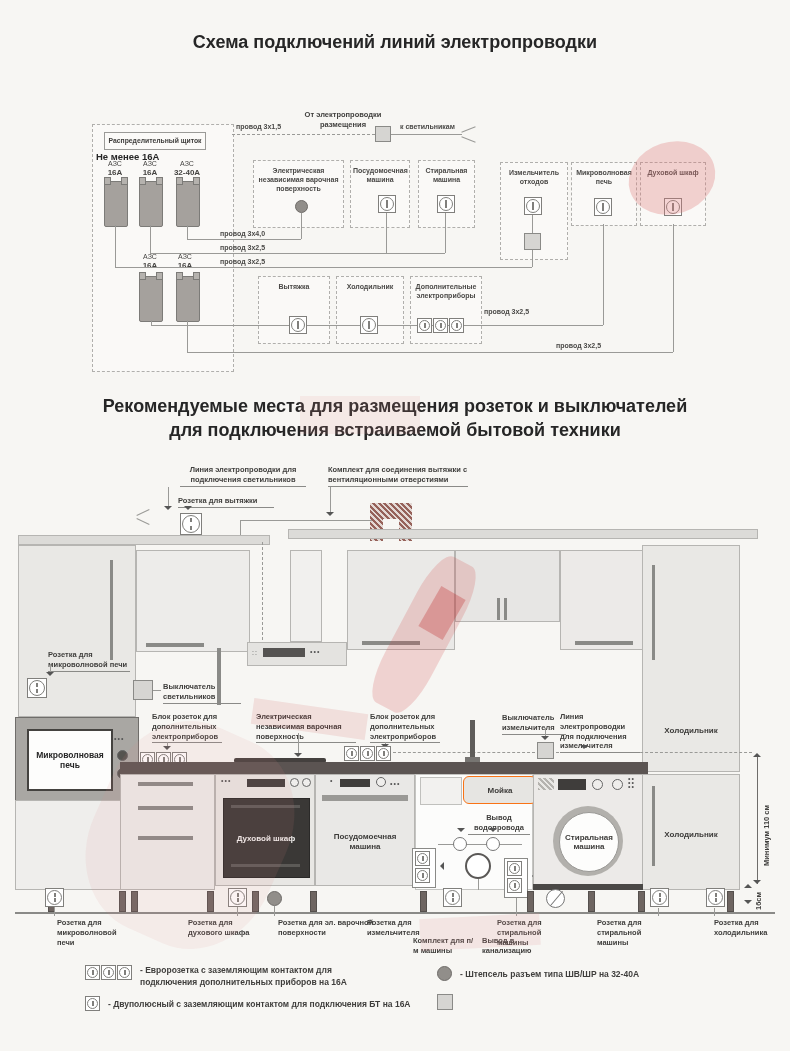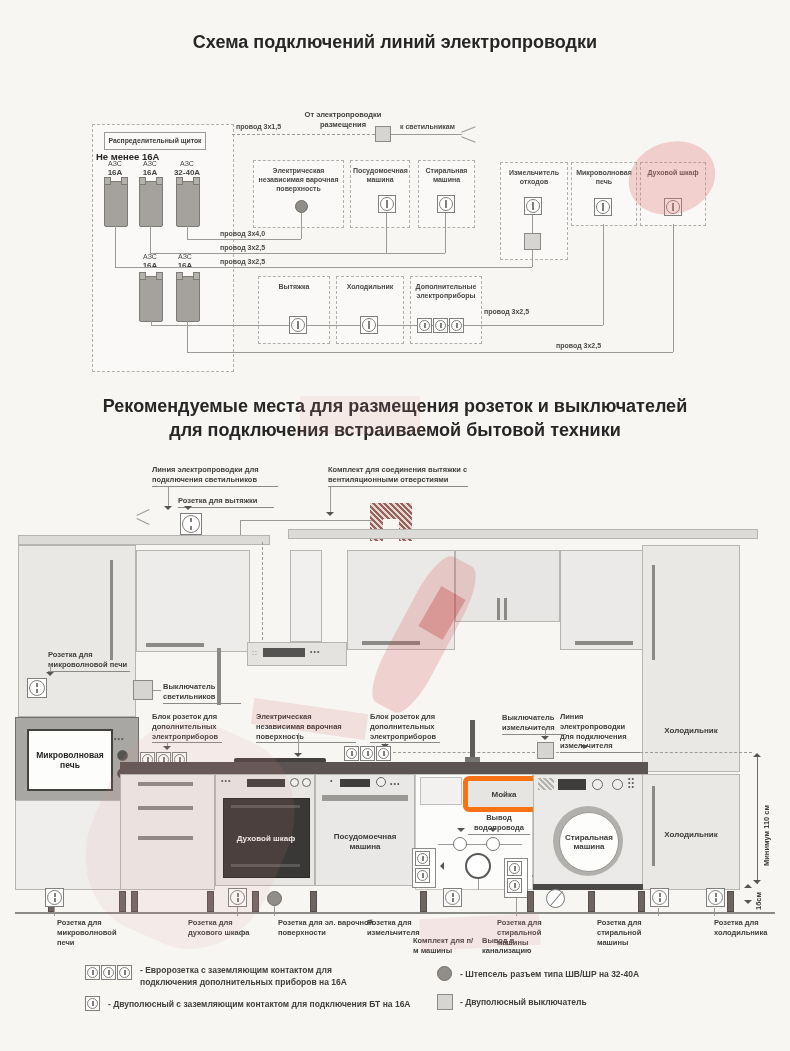--- a/index.html
+++ b/index.html
@@ -173,21 +173,21 @@
   <div class="sock sm" style="left:433px;top:318px;">
       <i></i>
     </div>
   <div class="sock sm" style="left:449px;top:318px;">
       <i></i>
     </div>
 
   <div class="title" style="top:396px;">Рекомендуемые места для размещения розеток и выключателей</div>
   <div class="title" style="top:420px;">для подключения встраиваемой бытовой техники</div>
 
-  <div class="co ul" style="left:152px;top:465px;width:126px;">Линия электропроводки для подключения светильников</div>
+  <div class="co ul" style="left:180px;top:465px;width:126px;text-align:center;">Линия электропроводки для подключения светильников</div>
   <div class="vl" style="left:168px;top:487px;height:20px;"></div>
   <div class="ar d" style="left:164px;top:506px;"></div>
   <div class="hl" style="left:136px;top:512px;width:14px;transform:rotate(-25deg);"></div>
   <div class="hl" style="left:136px;top:521px;width:14px;transform:rotate(25deg);"></div>
   <div class="co ul" style="left:178px;top:496px;width:96px;">Розетка для вытяжки</div>
   <div class="ar d" style="left:184px;top:506px;"></div>
   <div class="sock" style="left:180px;top:513px;width:22px;height:22px;">
       <i></i>
     </div>
   <div class="co ul" style="left:328px;top:465px;width:140px;">Комплект для соединения вытяжки с вентиляционными отверстиями</div>
@@ -304,21 +304,21 @@
   <div class="cab" style="left:315px;top:774px;width:100px;height:112px;background:#e9e8e6;"></div>
   <div class="dots" style="left:330px;top:777px;">•</div>
   <div class="abs" style="left:340px;top:779px;width:30px;height:8px;background:#3f3d3b;"></div>
   <div class="knob" style="left:376px;top:777px;width:10px;height:10px;"></div>
   <div class="dots" style="left:390px;top:780px;">•••</div>
   <div class="abs" style="left:322px;top:795px;width:86px;height:6px;background:#9a9996;"></div>
   <div class="applbl" style="left:320px;top:832px;width:90px;">Посудомоечная машина</div>
 
   <div class="abs" style="left:415px;top:774px;width:118px;height:116px;background:#fcfcfb;border:1px solid #c5c5c2;box-sizing:border-box;"></div>
   <div class="abs" style="left:420px;top:777px;width:40px;height:26px;background:#f2f1ef;border:1px solid #c0c0bd;"></div>
-  <div class="abs" style="left:463px;top:776px;width:72px;height:26px;background:#e6e5e2;border:5px solid #f97316;border-radius:6px;
+  <div class="abs" style="left:463px;top:776px;width:72px;height:26px;background:#e6e5e2;border:1px solid #f97316;border-radius:6px;
        display:flex;align-items:center;justify-content:center;font-size:8px;font-weight:700;">Мойка</div>
   <div class="co ul" style="left:468px;top:813px;width:62px;text-align:center;">Вывод водопровода</div>
   <div class="ar d" style="left:457px;top:828px;"></div>
   <div class="ar d" style="left:489px;top:828px;"></div>
   <div class="hl" style="left:438px;top:844px;width:84px;"></div>
   <div class="knob" style="left:453px;top:837px;width:14px;height:14px;background:#fff;border-color:#777;"></div>
   <div class="knob" style="left:486px;top:837px;width:14px;height:14px;background:#fff;border-color:#777;"></div>
   <div class="knob" style="left:465px;top:853px;width:26px;height:26px;background:#fff;border:2px solid #5a5856;"></div>
   <div class="vl" style="left:478px;top:879px;height:11px;"></div>
 
@@ -417,21 +417,20 @@
       <i></i>
     </div>
   <div class="legend-text" style="left:140px;top:964px;width:212px;">- Евророзетка с заземляющим контактом для подключения дополнительных приборов на 16А</div>
   <div class="sock sm" style="left:85px;top:996px;">
       <i></i>
     </div>
   <div class="legend-text" style="left:108px;top:998px;width:320px;">- Двуполюсный с заземляющим контактом для подключения БТ на 16А</div>
   <div class="pcirc" style="left:437px;top:966px;width:15px;height:15px;"></div>
   <div class="legend-text" style="left:460px;top:968px;width:300px;">- Штепсель разъем типа ШВ/ШР на 32-40А</div>
   <div class="sqsw" style="left:437px;top:994px;width:16px;height:16px;"></div>
-  <div class="legend-text" style="left:460px;top:996px;width:300px;">- Двуполюсный выключатель</div>
 
   <div class="wm" style="left:628px;top:142px;width:88px;height:72px;background:rgba(225,120,120,.32);border-radius:50%;transform:rotate(-18deg);"></div>
   <div class="wm" style="left:398px;top:552px;width:52px;height:165px;background:rgba(210,70,70,.20);border-radius:30%;transform:rotate(28deg);"></div>
   <div class="wm" style="left:428px;top:590px;width:28px;height:46px;background:rgba(190,40,40,.30);transform:rotate(30deg);"></div>
   <div class="wm" style="left:95px;top:725px;width:190px;height:220px;background:rgba(225,140,140,.10);border-radius:40%;transform:rotate(24deg);"></div>
   <div class="wm" style="left:420px;top:916px;width:120px;height:32px;background:rgba(225,140,140,.16);transform:rotate(-3deg);"></div>
   <div class="wm" style="left:300px;top:396px;width:120px;height:38px;background:rgba(230,150,150,.13);"></div>
   <div class="wm" style="left:252px;top:706px;width:115px;height:26px;background:rgba(200,60,60,.12);transform:rotate(8deg);"></div>
 
 </div>

